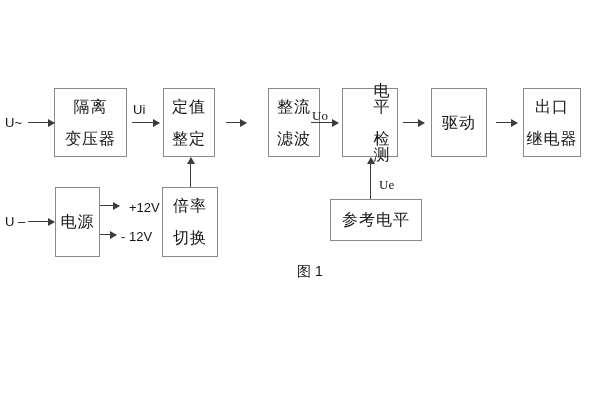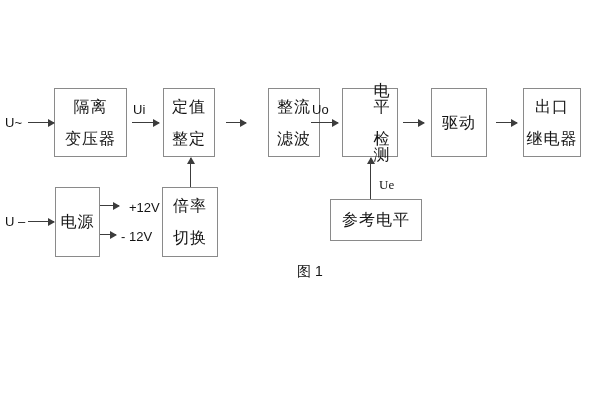--- a/index.html
+++ b/index.html
@@ -103,20 +103,20 @@
   <div class="arrow-r" style="left:28px;top:221px;width:26px;"></div>
   <div class="arrow-r" style="left:100px;top:205px;width:19px;"></div>
   <div class="arrow-r" style="left:100px;top:234px;width:16px;"></div>
 
   <div class="arrow-u" style="left:190px;top:158px;height:29px;"></div>
   <div class="arrow-u" style="left:370px;top:158px;height:41px;"></div>
 
   <span class="lbl" style="left:5px;top:116px;">U~</span>
   <span class="lbl" style="left:5px;top:215px;">U –</span>
   <span class="lbl" style="left:133px;top:103px;">Ui</span>
-  <span class="lbl" style="left:312px;top:103px;">Uo</span>
+  <span class="lbl" style="left:312px;top:109px;font-family:Liberation Serif, serif;">Uo</span>
   <span class="lbl" style="left:379px;top:178px;font-family:Liberation Serif, serif;">Ue</span>
   <span class="lbl" style="left:122px;top:201px;margin-left:7px;">+12V</span>
   <span class="lbl" style="left:121px;top:230px;">- 12V</span>
 
   <span class="caption" style="left:297px;top:264px;">图 1</span>
 
 </div>
 
 </body></html>

